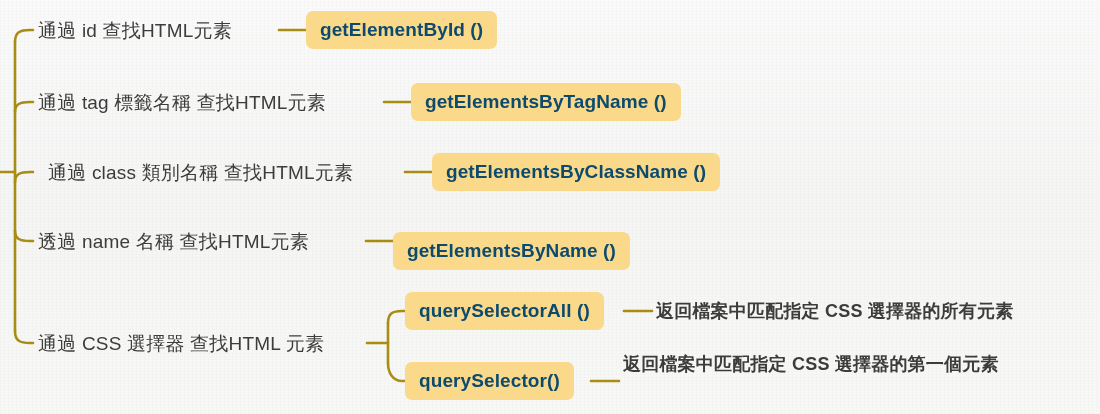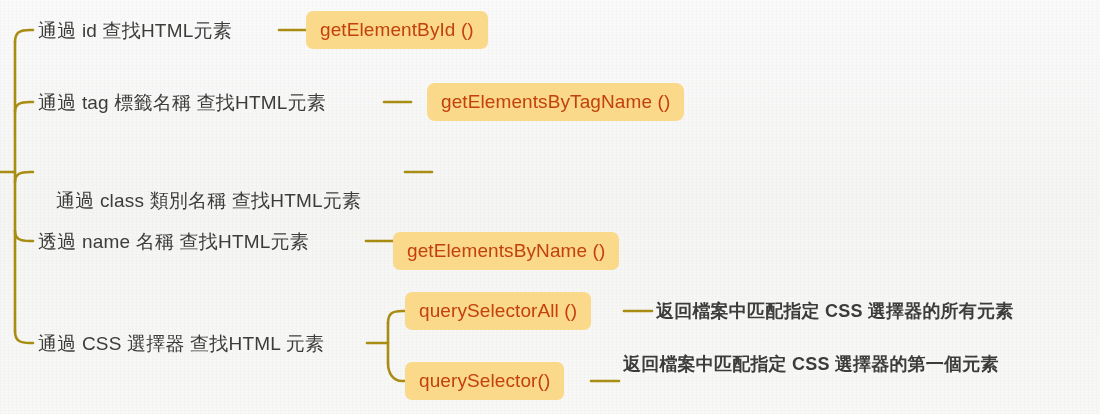--- a/index.html
+++ b/index.html
@@ -53,22 +53,22 @@
     letter-spacing: 0.2px;
     transform: translateY(-50%);
   }
 
   .pill {
     position: absolute;
     white-space: nowrap;
     background: #fbd98a;
     border-radius: 7px;
     font-size: 19px;
-    font-weight: normal;
-    color: #c2410c;
+    font-weight: bold;
+    color: #0c4a6e;
     padding: 9px 14px 10px 14px;
     line-height: 1;
     letter-spacing: 0.1px;
     transform: translateY(-50%);
   }
 
   .leaf-text {
     position: absolute;
     white-space: nowrap;
     font-size: 18px;
@@ -112,23 +112,24 @@
 
       <path d="M 624,311 L 652,311"></path>
       <path d="M 591,381 L 619,381"></path>
     </g>
   </svg>
 
   <div class="node-text" style="left:38px; top:30px;">通過 id 查找HTML元素</div>
   <div class="pill" style="left:306px; top:30px;">getElementById ()</div>
 
   <div class="node-text" style="left:38px; top:102px;">通過 tag 標籤名稱 查找HTML元素</div>
-  <div class="pill" style="left:427px; top:102px;border-radius:8px;">getElementsByTagName ()</div>
+  <div class="pill" style="left:411px; top:102px;">getElementsByTagName ()</div>
 
-  <div class="node-text" style="left:56px; top:172px;margin-top:28px;">通過 class 類別名稱 查找HTML元素</div>
+  <div class="node-text" style="left:48px; top:172px;">通過 class 類別名稱 查找HTML元素</div>
+  <div class="pill" style="left:432px; top:172px;">getElementsByClassName ()</div>
 
   <div class="node-text" style="left:38px; top:241px;">透過 name 名稱 查找HTML元素</div>
   <div class="pill" style="left:393px; top:251px;">getElementsByName ()</div>
 
   <div class="node-text" style="left:38px; top:343px;">通過 CSS 選擇器 查找HTML 元素</div>
 
   <div class="pill" style="left:405px; top:311px;">querySelectorAll ()</div>
   <div class="leaf-text" style="left:656px; top:311px;">返回檔案中匹配指定 CSS 選擇器的所有元素</div>
 
   <div class="pill" style="left:405px; top:381px;">querySelector()</div>

